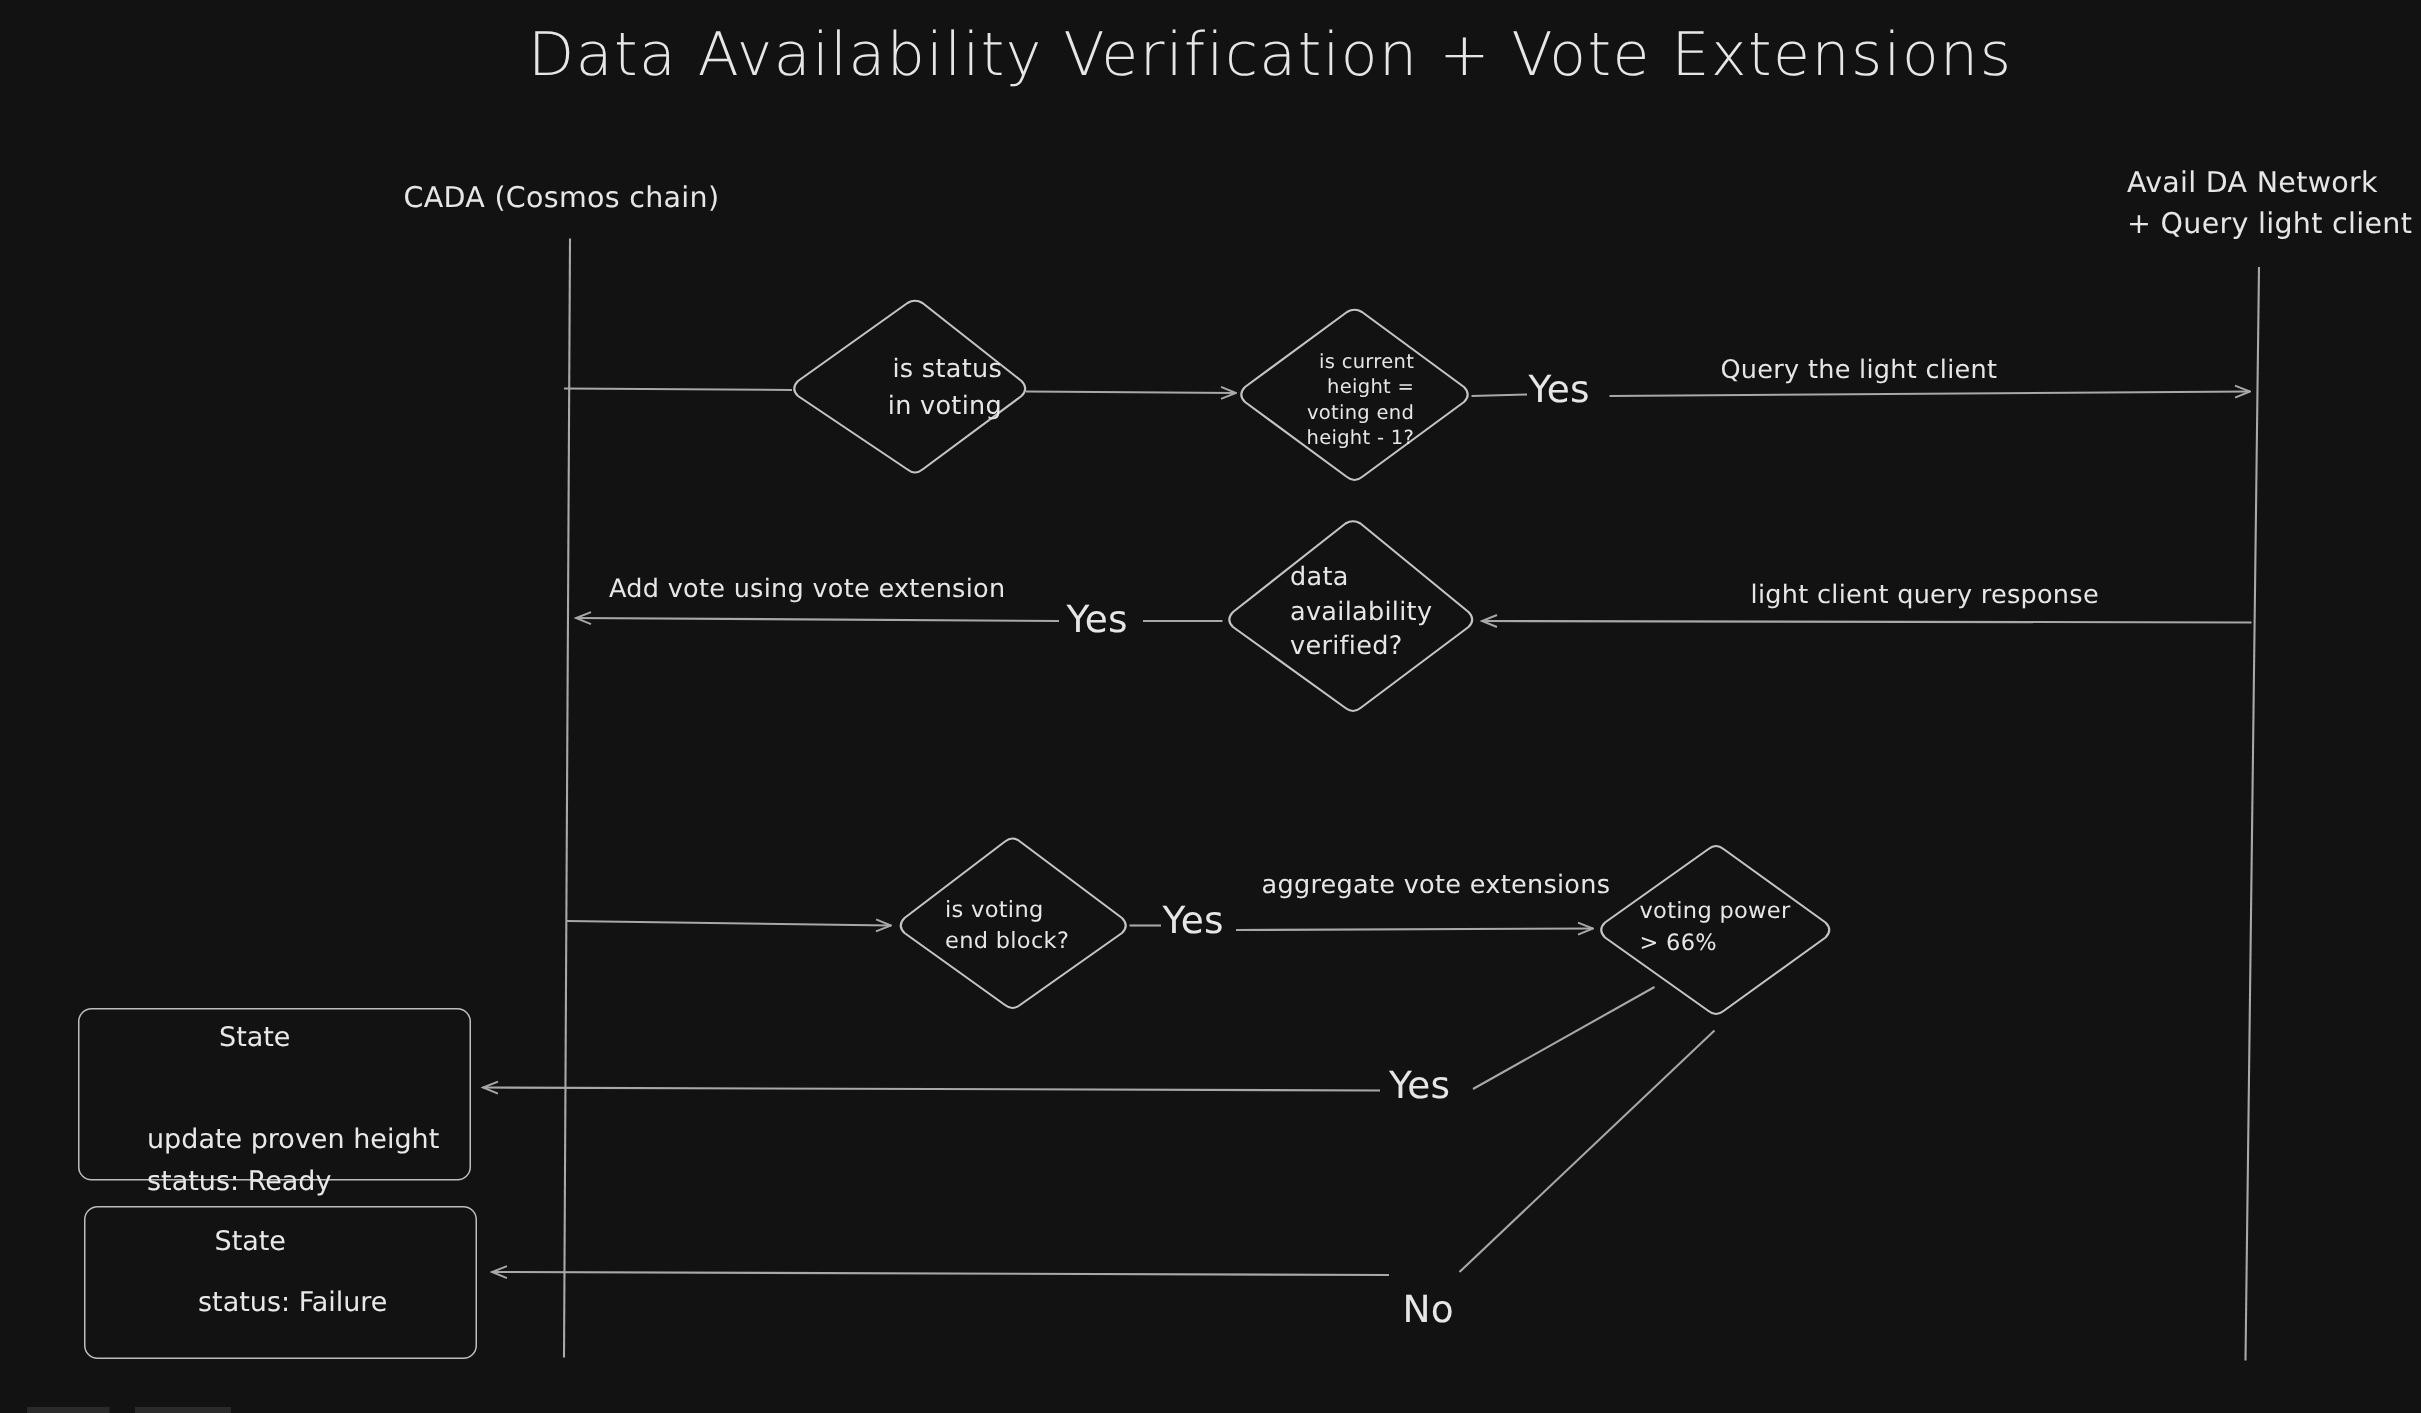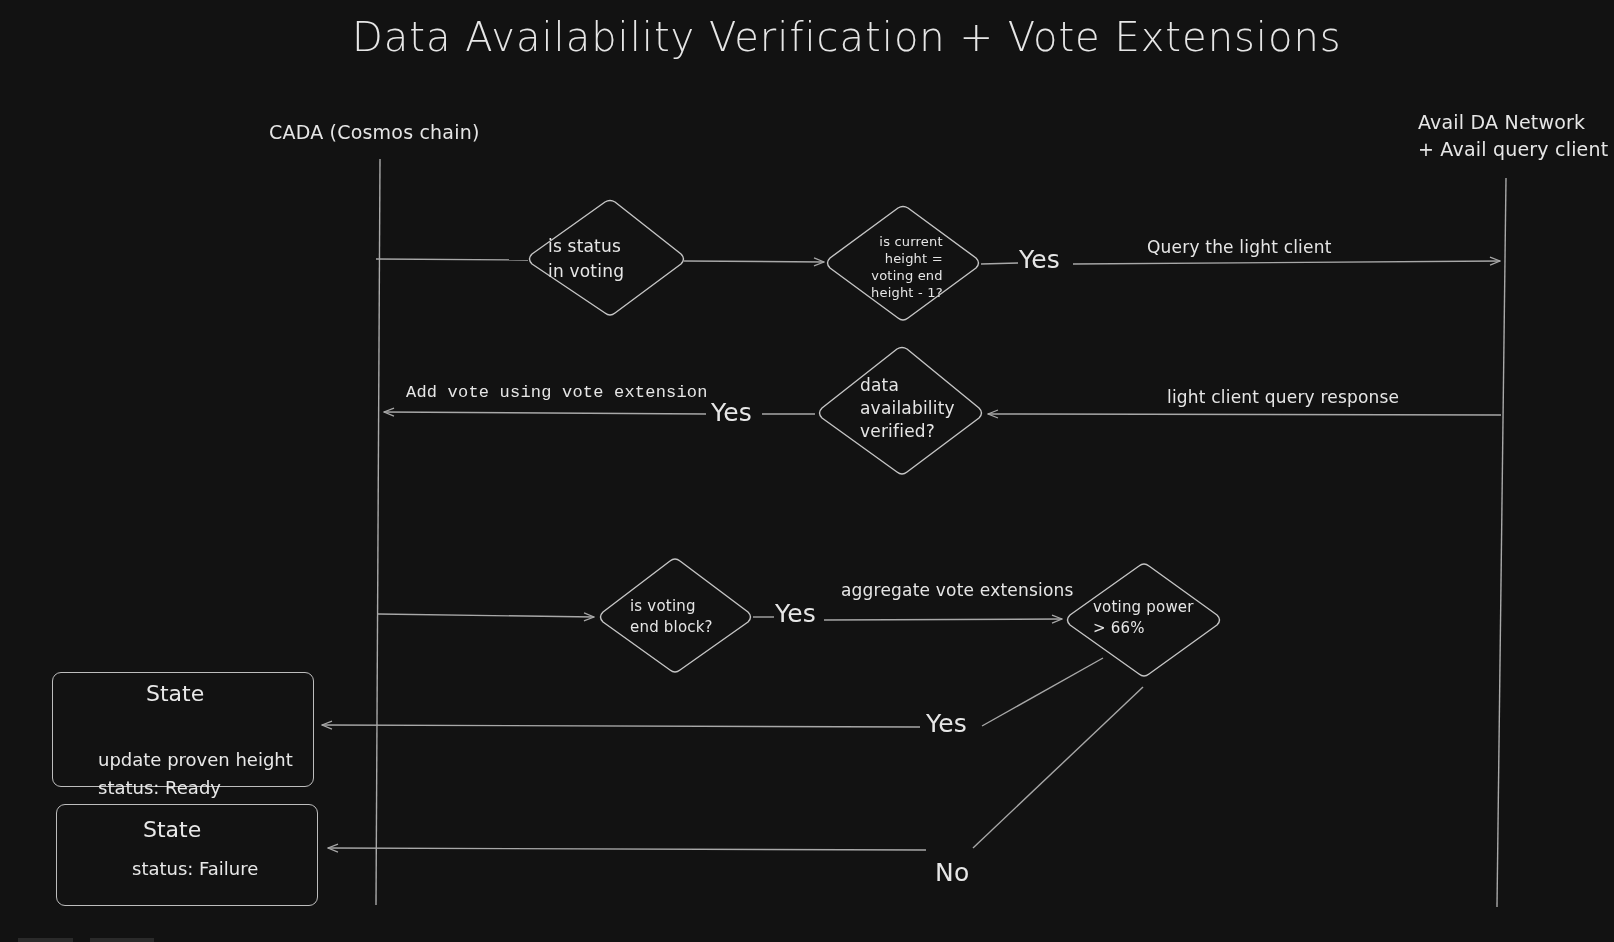--- a/index.html
+++ b/index.html
@@ -13,27 +13,27 @@
     .canvas { position: absolute; left: 18px; top: 0; width: 1614px; height: 942px; }
     svg.lines { position: absolute; left: 0; top: 0; }
     .txt {
       position: absolute; white-space: nowrap; color: #e6e6e6;
       font-family: "DejaVu Sans", sans-serif; letter-spacing: 0.2px;
     }
     .title { font-size: 40px; left: 334px; top: 14px; letter-spacing: 1px; font-weight: 300; }
     .actor { font-size: 19px; line-height: 27px; }
     .lbl { font-size: 17px; }
     .yes { font-size: 25px; }
-    .dtext { font-size: 17px; line-height: 25px; text-align: left; }
+    .dtext { font-size: 17px; line-height: 25px; text-align: right; }
     .dtext-s { font-size: 13px; line-height: 17px; text-align: right; }
     .box {
       position: absolute; border: 1.5px solid #bdbdbd; border-radius: 9px;
       box-sizing: border-box;
     }
-    .box .bt { position: absolute; font-size: 22px; }
+    .box .bt { position: absolute; font-size: 18px; }
     .box .bl { position: absolute; font-size: 18px; line-height: 28px; }
     .footer-tab {
       position: absolute; top: 938px; height: 4px; background: #2a2a2a;
     }
   </style>
 </head>
 <body>
 
 <div class="canvas">
 
@@ -74,21 +74,21 @@
       <path d="M652,561 Q657,557 662,561 L730,612 Q735,617 730,622 L662,670 Q657,674 652,670 L585,622 Q580,617 585,612 Z"></path>
       <path d="M1121,566 Q1126,562 1131,566 L1199,615 Q1204,620 1199,625 L1131,674 Q1126,678 1121,674 L1052,625 Q1047,620 1052,615 Z"></path>
     </g>
   </svg>
 
   <div class="txt title">Data Availability Verification + Vote Extensions</div>
 
   <div class="txt actor" style="left:251px; top:119px;">CADA (Cosmos chain)</div>
   <div class="txt actor" style="left:1400px; top:109px;">
     <div>Avail DA Network</div>
-    <div>+ Avail query client</div>
+    <div>+ Query light client</div>
   </div>
 
   <div class="txt dtext" style="left:530px; top:234px; width:120px;">
     <div>is status</div>
     <div>in voting</div>
   </div>
 
   <div class="txt dtext-s" style="left:853px; top:233px;">
     <div>is current</div>
     <div>height =</div>
@@ -110,21 +110,21 @@
   <div class="txt" style="left:1075px; top:597px; font-size:15px; line-height:21px;">
     <div>voting power</div>
     <div>&gt; 66%</div>
   </div>
 
   <div class="txt yes" style="left:1001px; top:245px;">Yes</div>
   <div class="txt lbl" style="left:1129px; top:237px;">Query the light client</div>
 
   <div class="txt lbl" style="left:1128px; top:387px;margin-left:21px;">light client query response</div>
   <div class="txt yes" style="left:693px; top:398px;">Yes</div>
-  <div class="txt lbl" style="left:388px; top:383px;font-family:Liberation Mono, monospace;">Add vote using vote extension</div>
+  <div class="txt lbl" style="left:388px; top:383px;">Add vote using vote extension</div>
 
   <div class="txt yes" style="left:757px; top:599px;">Yes</div>
   <div class="txt lbl" style="left:823px; top:580px;">aggregate vote extensions</div>
 
   <div class="txt yes" style="left:908px; top:709px;">Yes</div>
   <div class="txt yes" style="left:917px; top:833px;margin-top:25px;">No</div>
 
   <div class="box" style="left:34px; top:672px; width:262px; height:115px;">
     <div class="bt" style="left:93px; top:8px;">State</div>
     <div class="bl" style="left:45px; top:41px;margin-top:32px;">

